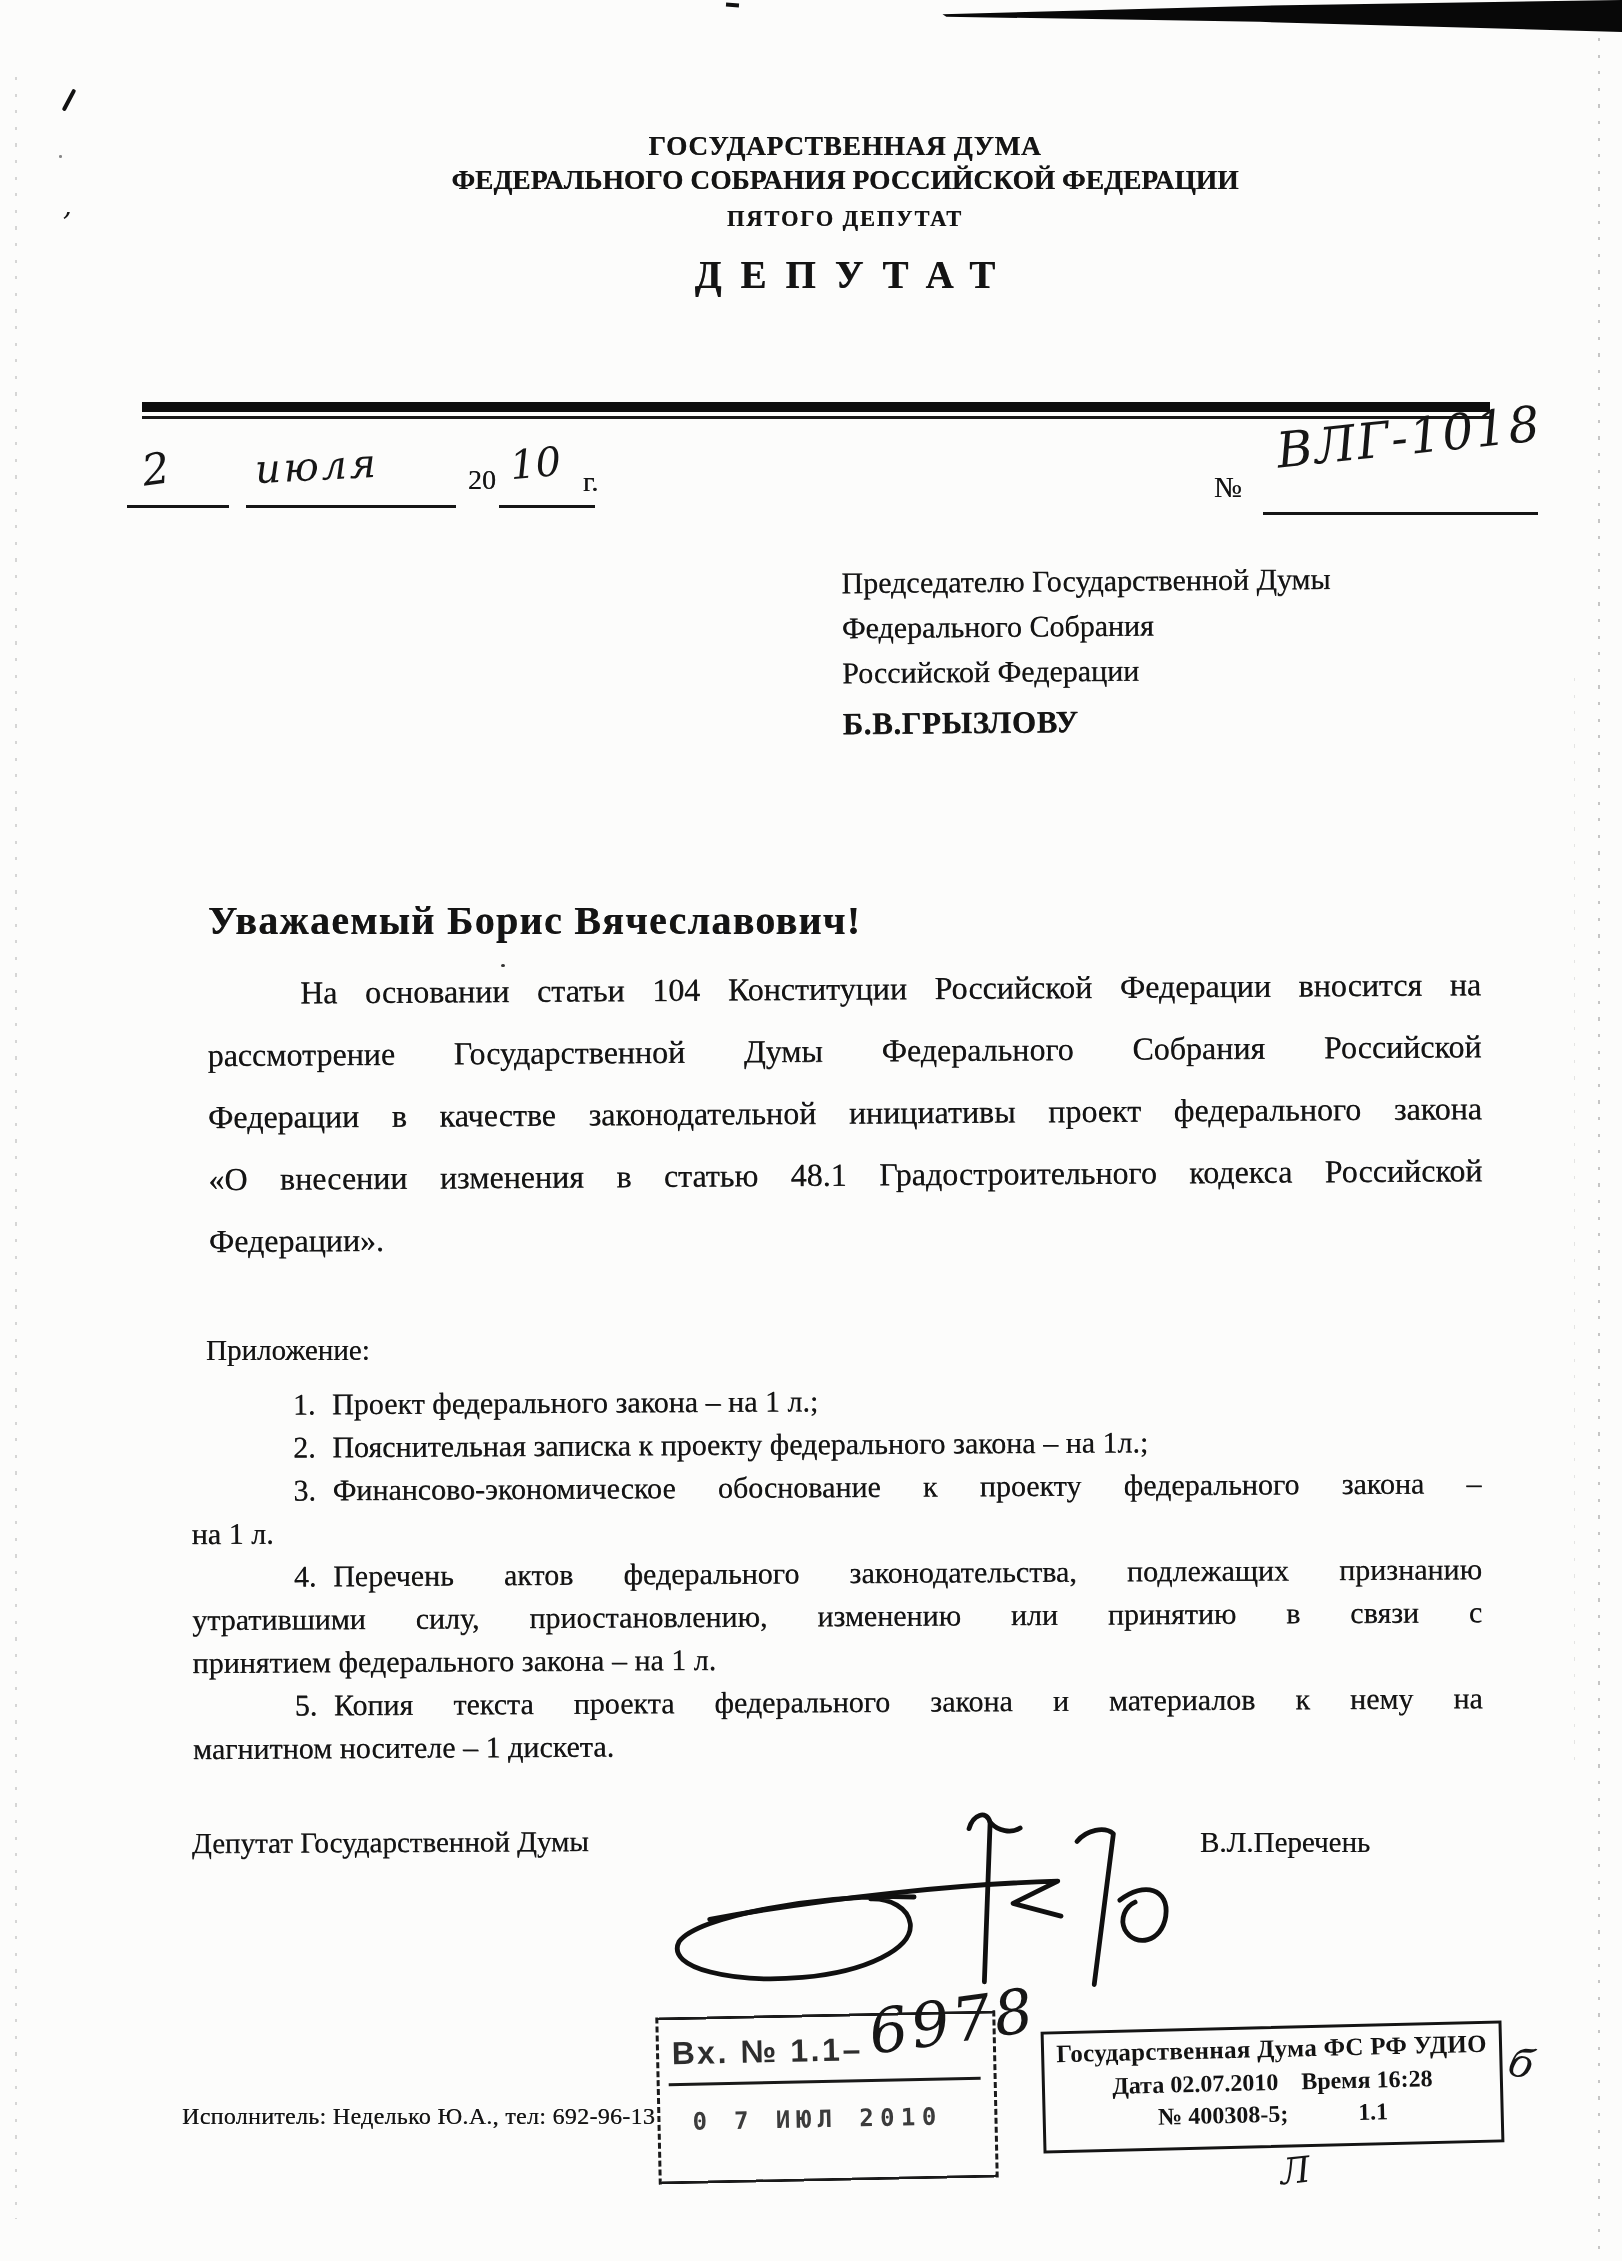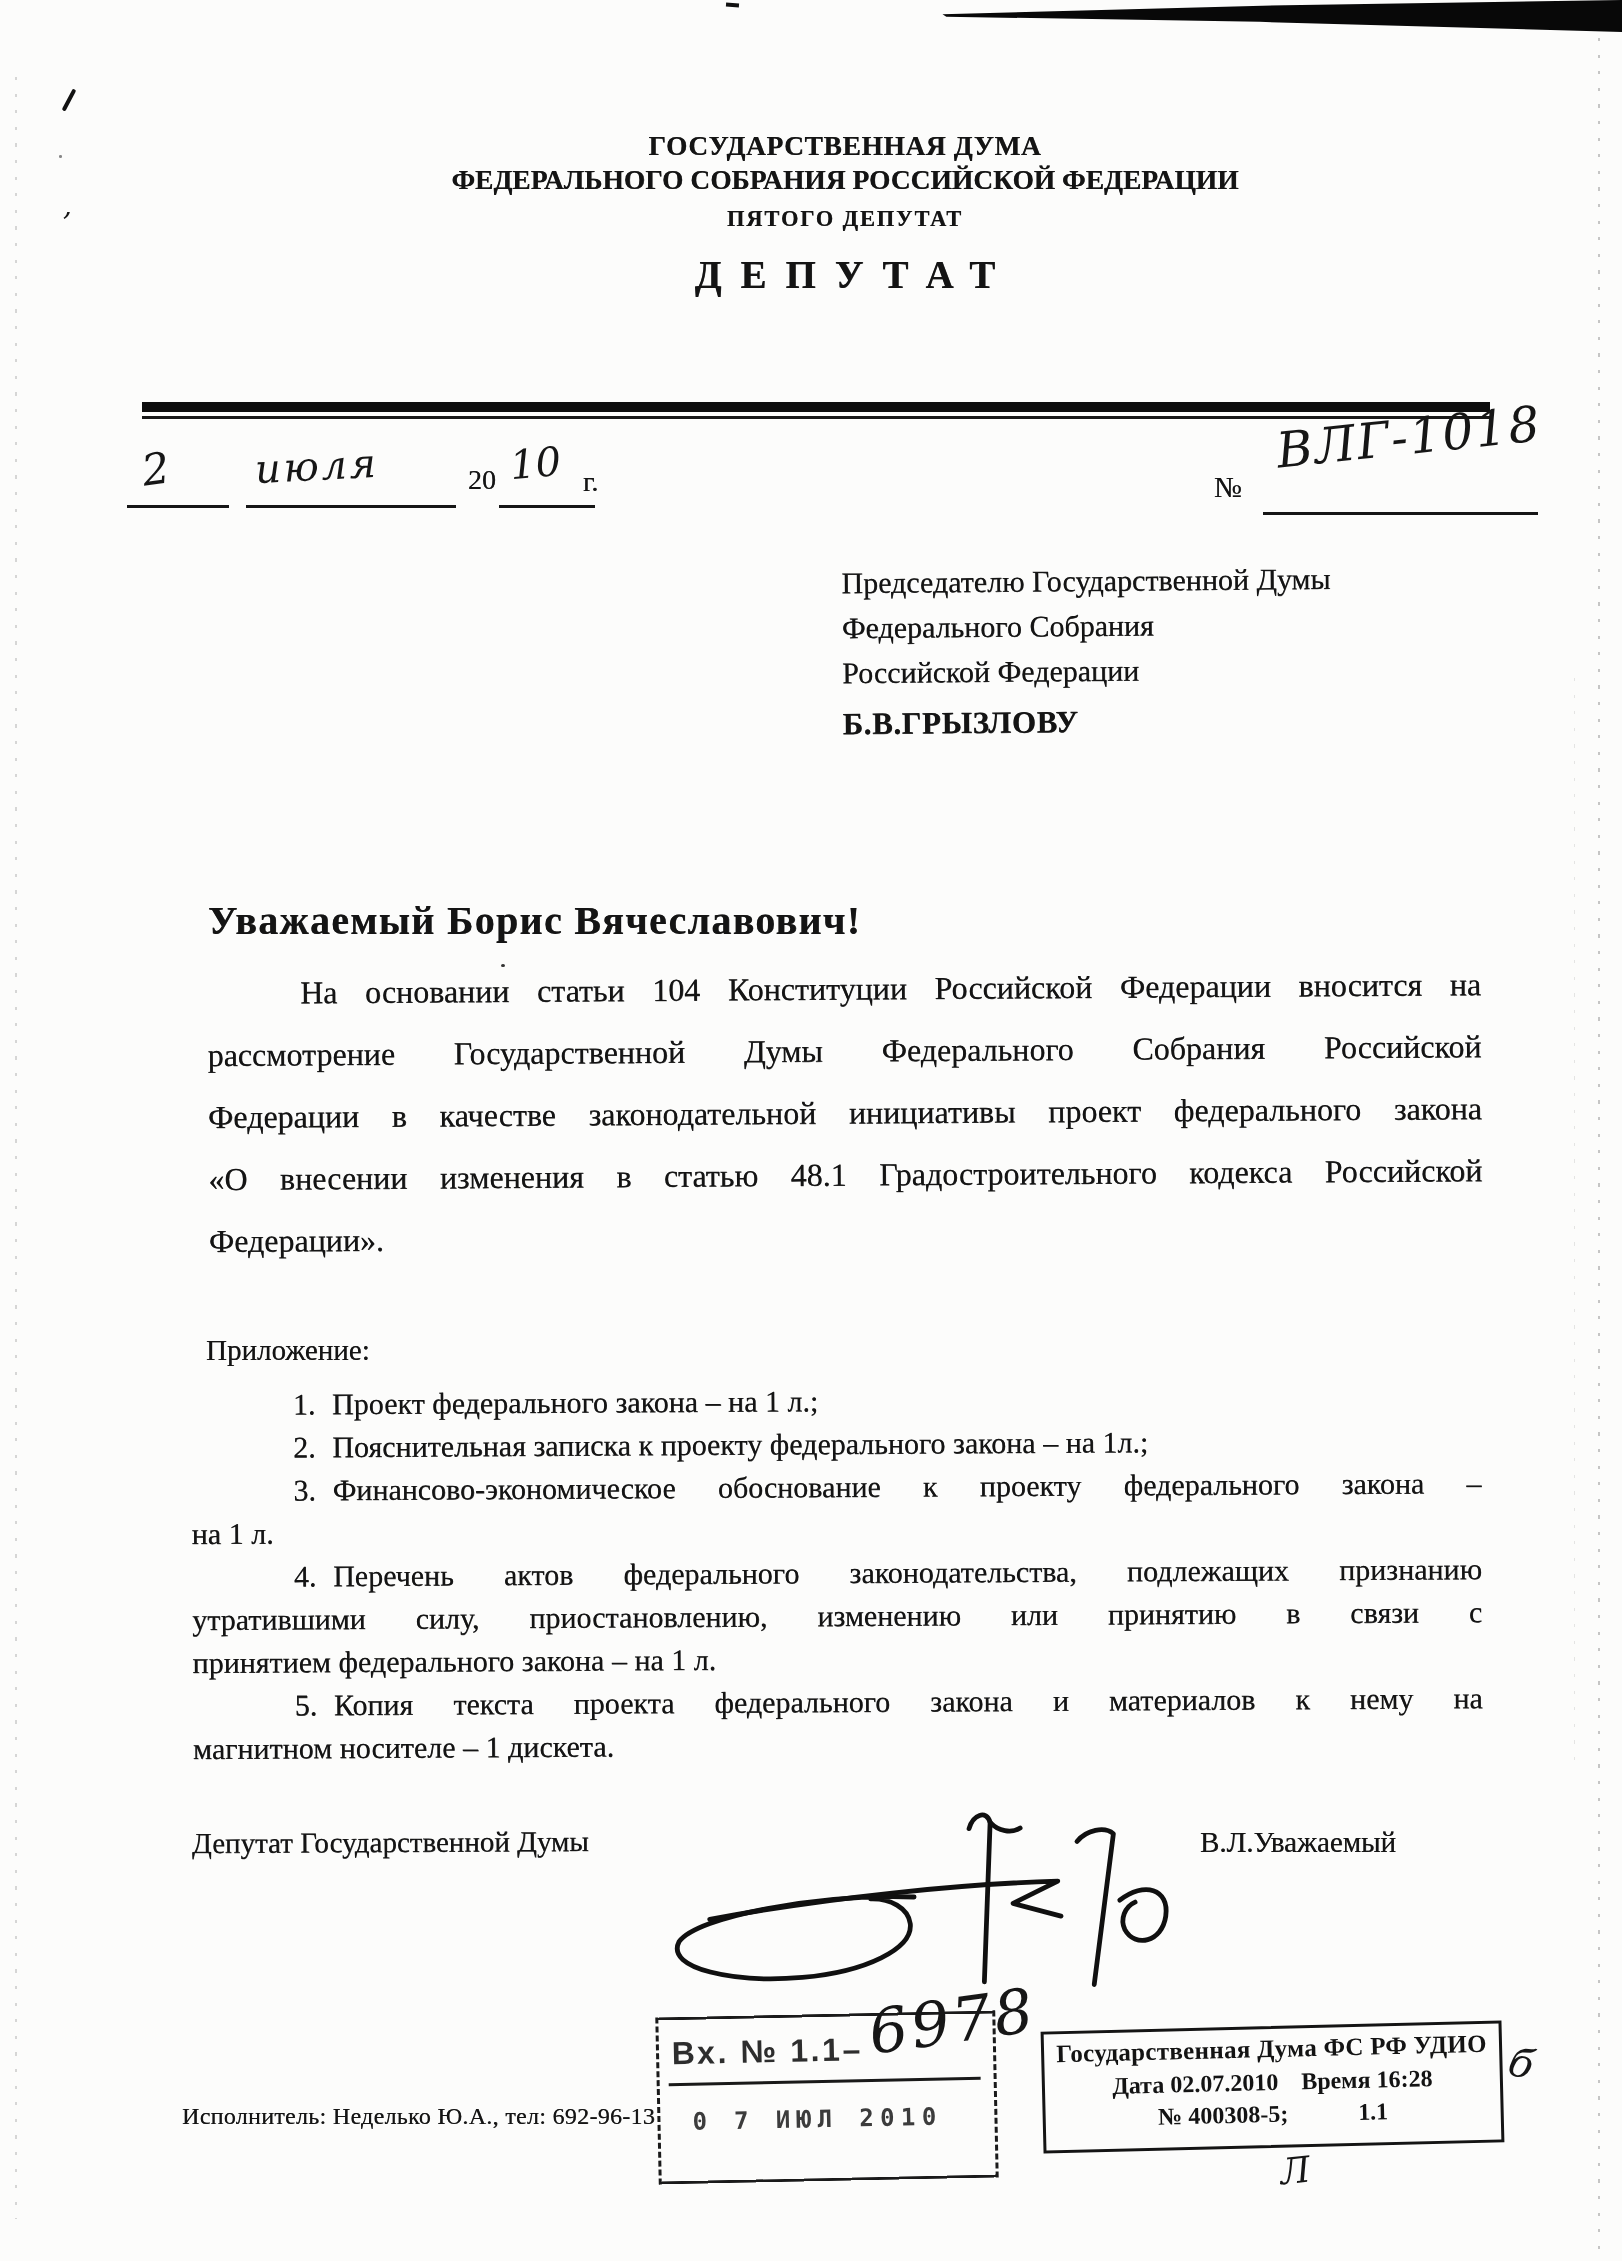--- a/index.html
+++ b/index.html
@@ -170,21 +170,21 @@
   <svg class="abs sig-svg" width="563" height="198" viewBox="0 0 880 310">
     <g fill="none" stroke="#101010" stroke-width="7.5" stroke-linecap="round" stroke-linejoin="round">
       <path d="M 430,155 C 280,150 90,185 62,225 C 40,268 150,290 255,281 C 355,272 428,236 424,197 C 421,172 392,157 362,158"></path>
       <path d="M 110,190 C 300,155 500,135 655,130 L 585,165 L 660,185"></path>
       <path d="M 516,48 C 522,26 543,18 549,38 L 540,288"></path>
       <path d="M 549,38 C 562,52 582,56 596,47"></path>
       <path d="M 685,68 C 700,50 728,44 742,56 L 712,292"></path>
       <path d="M 752,160 C 790,130 830,142 824,185 C 818,226 776,235 760,206 C 752,190 760,170 776,163"></path>
     </g>
   </svg>
-  <div class="abs sig-name print">В.Л.Уважаемый</div>
+  <div class="abs sig-name print">В.Л.Перечень</div>
 
   <div class="abs stamp-in">
     <div class="prefix">Вх. № 1.1–</div>
     <div class="hnum hand">6978</div>
     <div class="ul"></div>
     <div class="dstamp">0 7 ИЮЛ 2010</div>
   </div>
 
   <div class="abs stamp-reg">
     <div class="r1">Государственная Дума ФС РФ УДИО</div>

